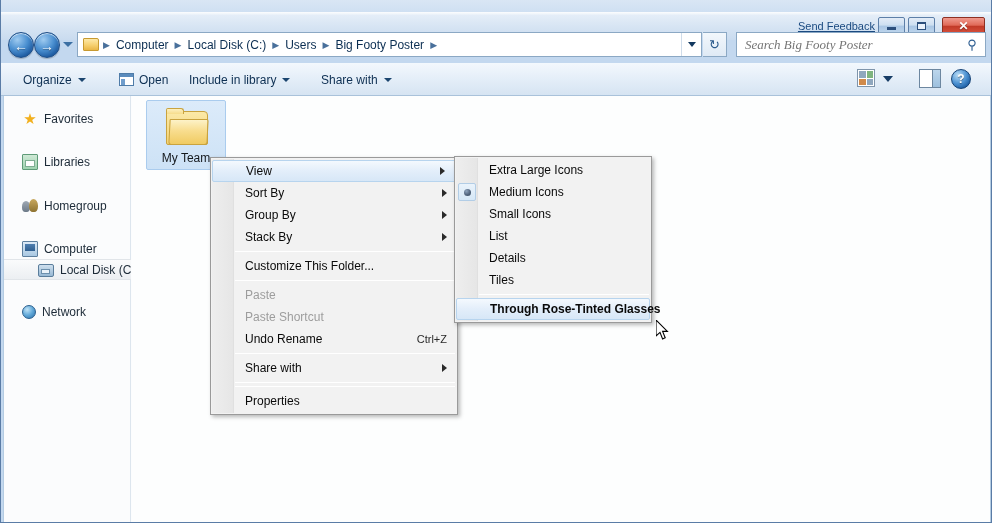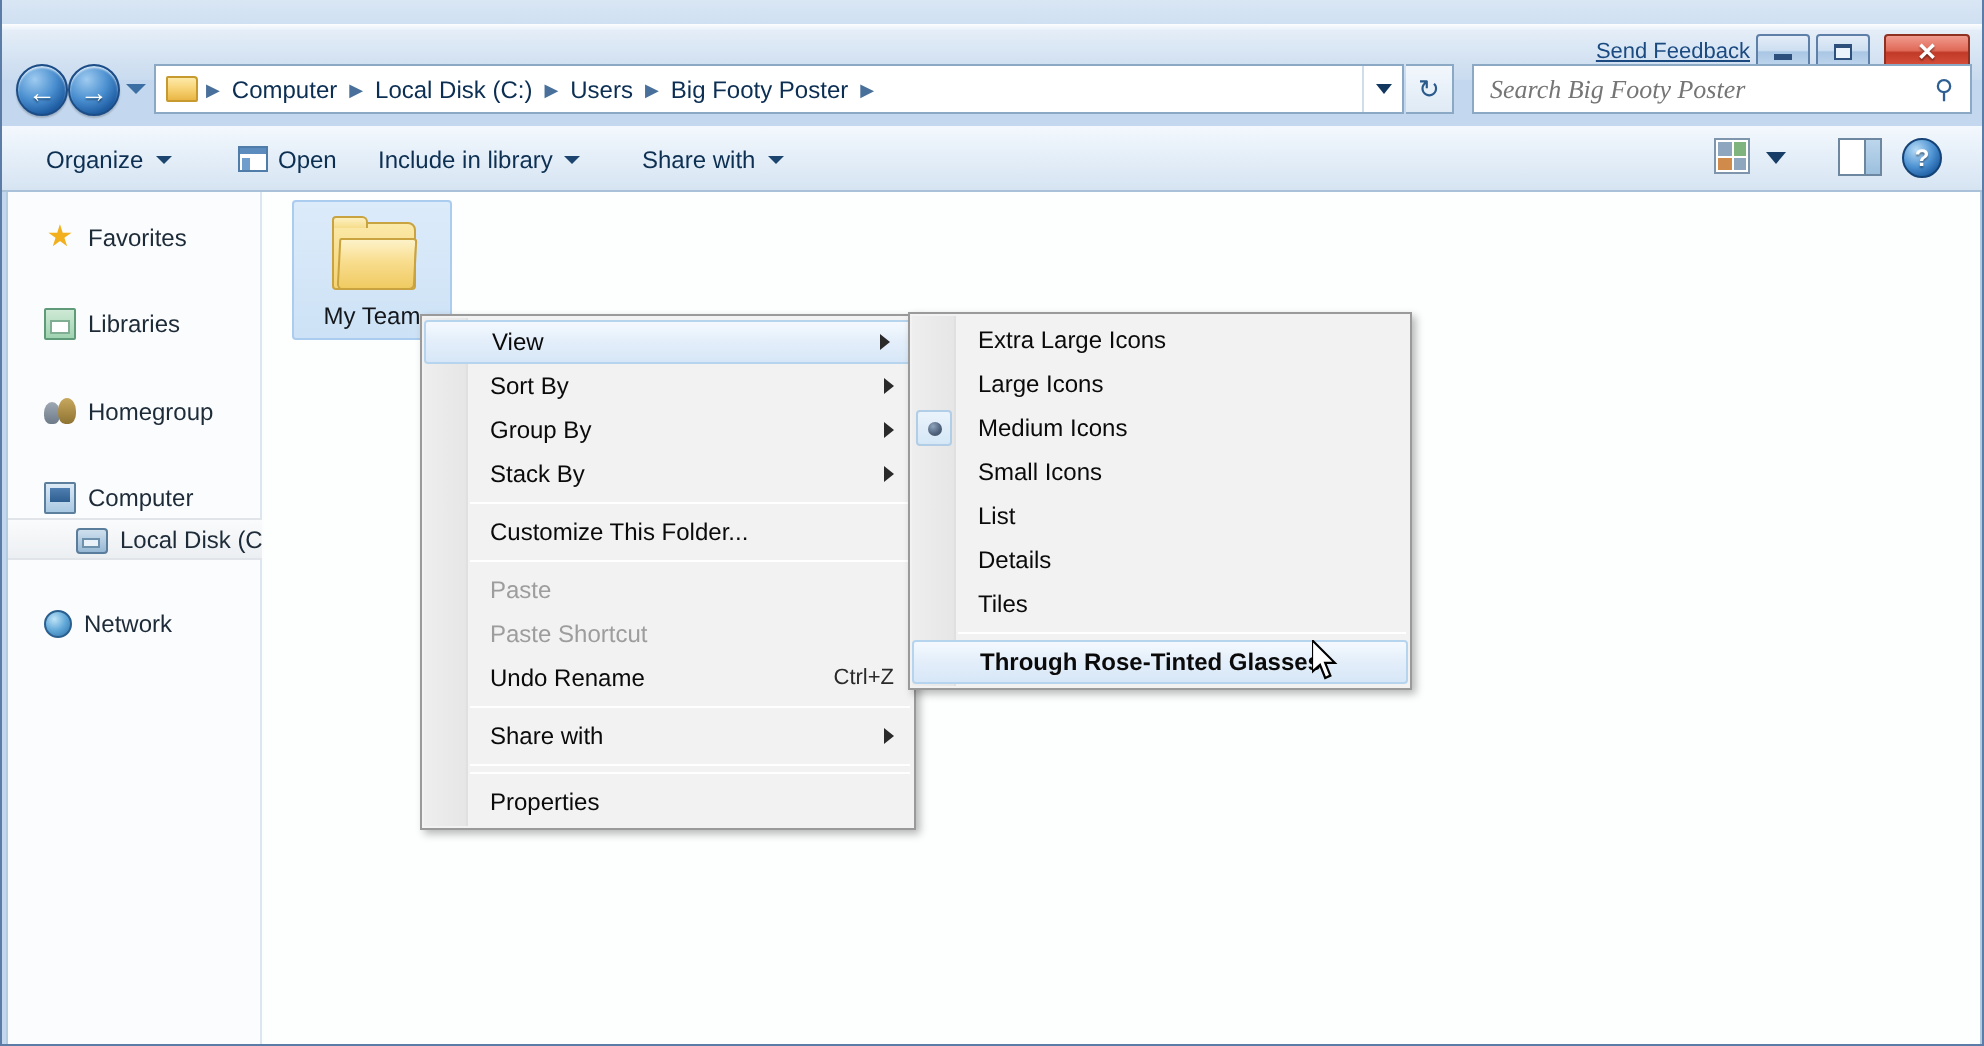--- a/index.html
+++ b/index.html
@@ -516,21 +516,21 @@
     display: flex; align-items: center; justify-content: center;
   }
   .mi-radio i {
     width: 7px; height: 7px;
     border-radius: 50%;
     background: radial-gradient(circle at 35% 30%, #8fa4bd 0%, #52657e 55%, #36465a 100%);
     display: block;
   }
 
   #ctx-main { left: 209px; top: 157px; width: 248px; }
-  #ctx-sub  { left: 453px; top: 156px; width: 252px; }
+  #ctx-sub  { left: 453px; top: 156px; width: 198px; }
 
   
   #cursor {
     position: absolute;
     left: 655px; top: 320px;
     width: 14px; height: 21px;
     z-index: 90;
     pointer-events: none;
   }
 </style>
@@ -716,23 +716,20 @@
         <span class="mi-label">Properties</span>
       </div>
     </div>
 
   <div id="ctx-sub" class="ctxmenu">
     <div class="gutter"></div>
   <div class="mi">
         <span class="mi-label">Extra Large Icons</span>
       </div>
       <div class="mi">
-        <span class="mi-label">Large Icons</span>
-      </div>
-      <div class="mi">
         <span class="mi-radio">
           <i></i>
         </span>
         <span class="mi-label">Medium Icons</span>
       </div>
       <div class="mi">
         <span class="mi-label">Small Icons</span>
       </div>
       <div class="mi">
         <span class="mi-label">List</span>

